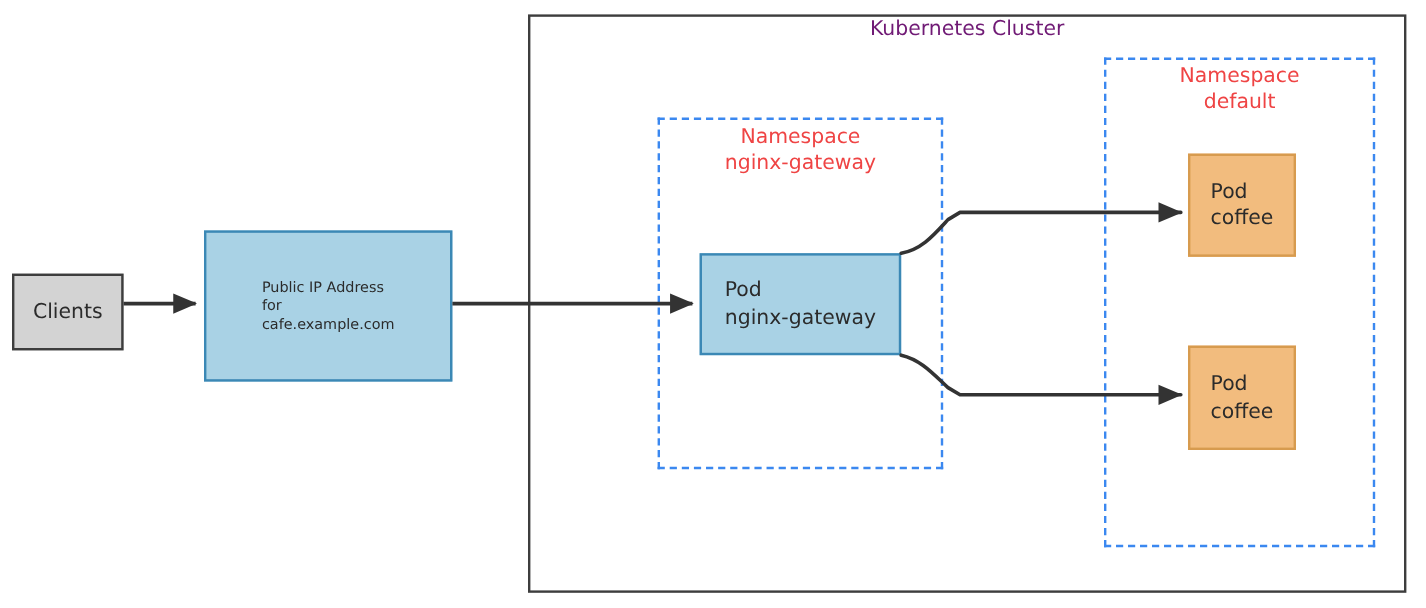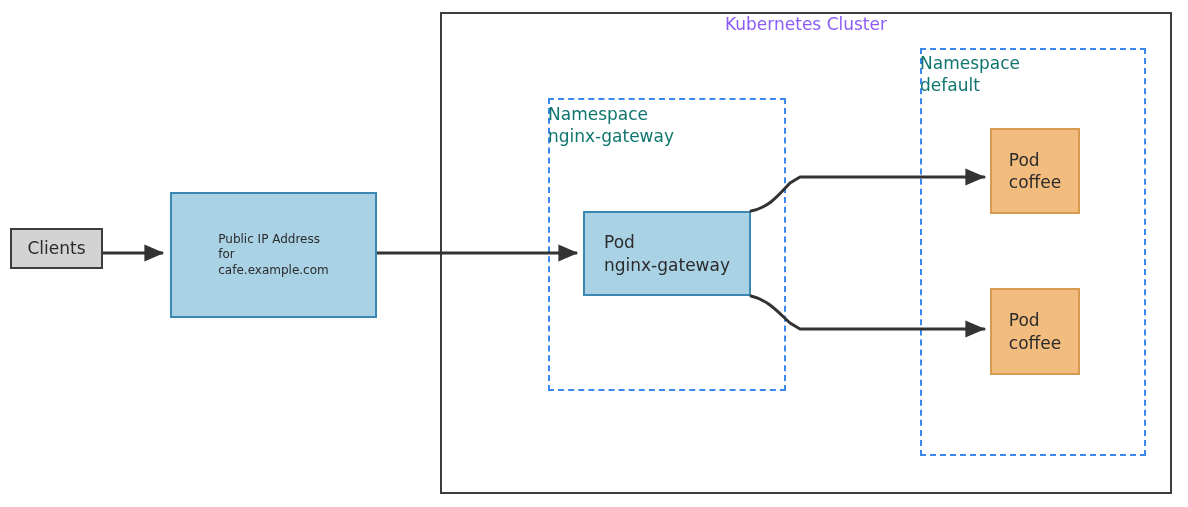--- a/index.html
+++ b/index.html
@@ -37,35 +37,35 @@
     background: transparent;
     display: block;
   }
   #cluster-title {
     position: absolute;
     left: 440px;
     top: 13px;
     width: 732px;
     text-align: center;
     font-size: 17px;
-    color: #8b5cf6;
+    color: #701a75;
     line-height: 1.3;
   }
   
   .namespace {
     position: absolute;
     box-sizing: border-box;
     border: 2px dashed #3b88f0;
     background: transparent;
   }
   .namespace-label {
     position: absolute;
-    text-align: left;
+    text-align: center;
     font-size: 17px;
-    color: #0f766e;
+    color: #ef4444;
     line-height: 1.32;
     white-space: pre-line;
   }
   #ns-nginx-gateway {
     left: 548px;
     top: 98px;
     width: 238px;
     height: 293px;
   }
   #ns-nginx-gateway-label {
@@ -82,21 +82,21 @@
   #ns-default-label {
     left: 920px;
     top: 52px;
     width: 226px;
   }
   
   #clients-box {
     left: 10px;
     top: 228px;
     width: 93px;
-    height: 41px;
+    height: 64px;
     background: #d3d3d3;
     border: 2px solid #3d3d3d;
     font-size: 17px;
   }
   #public-ip-box {
     left: 170px;
     top: 192px;
     width: 207px;
     height: 126px;
     background: #a9d2e5;

